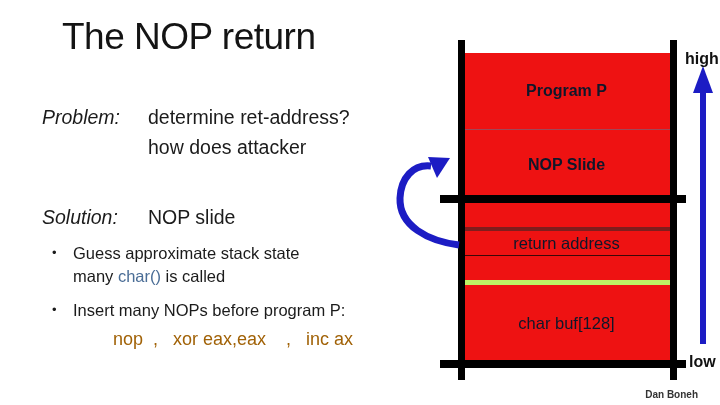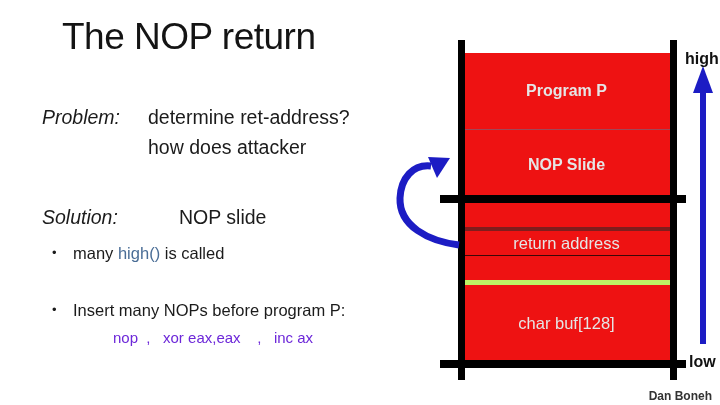--- a/index.html
+++ b/index.html
@@ -11,56 +11,56 @@
   }
   .abs{position:absolute;}
 
   .title{
     left:62px;top:16px;font-size:37px;letter-spacing:-0.5px;
     color:#141414;white-space:nowrap;
   }
 
   .stmt{left:42px;top:102px;display:flex;font-size:19.5px;color:#1b1b1b;line-height:30px;}
   .stmt .lbl{width:106px;flex:0 0 106px;font-style:italic;}
-  .solution{top:202px;gap:31px;}
+  .solution{top:202px;}
 
   .bullet{left:52px;display:flex;font-size:16.5px;color:#1b1b1b;line-height:22.5px;}
   .bullet .dot{width:21px;flex:0 0 21px;font-size:13px;line-height:22.5px;}
   .bullet1{top:242px;}
   .bullet2{top:299px;}
   .func{color:var(--func-text);}
-  .asm{left:113px;top:329px;font-size:15px;color:#6d28d9;white-space:pre;}
+  .asm{left:113px;top:329px;font-size:18px;color:#a16207;white-space:pre;}
 
   
   .stack{
     left:463px;top:53px;width:207px;height:308px;
     background:var(--stack-red);z-index:1;
   }
-  .srow{display:flex;align-items:center;justify-content:center;box-sizing:border-box;color:#e5e5e5;text-align:center;}
+  .srow{display:flex;align-items:center;justify-content:center;box-sizing:border-box;color:#0f172a;text-align:center;}
   .srow.bold{font-weight:700;font-size:16px;}
   .srow.reg{font-weight:400;font-size:16.5px;}
   .r0{height:76px;}
   .r1{height:70px;border-top:1px solid #a04858;}
   .r2{height:28px;}
   .r3{height:28px;border-top:4px solid #7f1d1d;}
   .r4{height:25px;border-top:1px solid #3c0808;}
   .r5{height:81px;border-top:5px solid #bef264;}
 
   .vbar{top:40px;width:7px;height:340px;background:#000;z-index:3;}
   .vbar-left{left:458px;}
   .vbar-right{left:670px;}
   .hline{left:440px;width:246px;height:8px;background:#000;z-index:4;}
   .hline-mid{top:195px;}
   .hline-bottom{top:360px;}
 
   .memlabel{font-size:16px;font-weight:600;color:#111;z-index:6;}
   .high{left:685px;top:50px;}
   .low{left:689px;top:353px;}
 
-  .footer{right:8px;top:389px;font-size:12px;font-weight:700;color:#333;z-index:6;}
+  .footer{right:22px;top:389px;font-size:10px;font-weight:700;color:#333;z-index:6;}
 
   .arrows{left:0;top:0;width:720px;height:405px;z-index:5;pointer-events:none;}
   .arrow-stroke{stroke:var(--arrow-blue);fill:none;}
   .arrow-fill{fill:var(--arrow-blue);stroke:none;}
 </style>
 </head>
 <body style="--stack-red: #ee1212; --arrow-blue: #1c1cc4; --func-text: #4a6d96;">
 
 <div class="abs title">The NOP return</div>
 
@@ -73,21 +73,22 @@
 </div>
 
 <div class="abs stmt solution">
   <span class="lbl">Solution:</span>
   <span>NOP slide</span>
 </div>
 
 <div class="abs bullet bullet1">
   <span class="dot">•</span>
   <span>
-    <span style="display:block"><span>many </span><span class="func">high()</span><span> is called</span></span>
+    <span style="display:block">Guess approximate stack state</span>
+    <span style="display:block"><span>many </span><span class="func">char()</span><span> is called</span></span>
   </span>
 </div>
 
 <div class="abs bullet bullet2">
   <span class="dot">•</span>
   <span>Insert many NOPs before program P:</span>
 </div>
 <div class="abs asm">nop  ,   xor eax,eax    ,   inc ax</div>
 
 <div class="abs stack">

